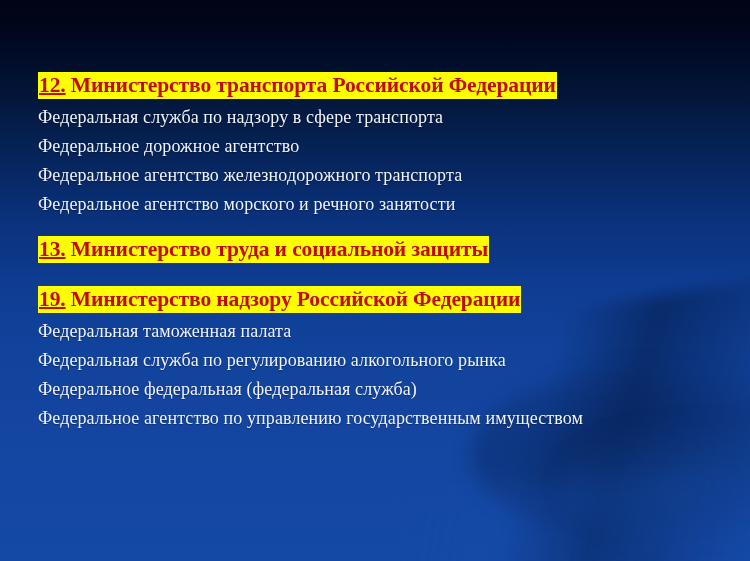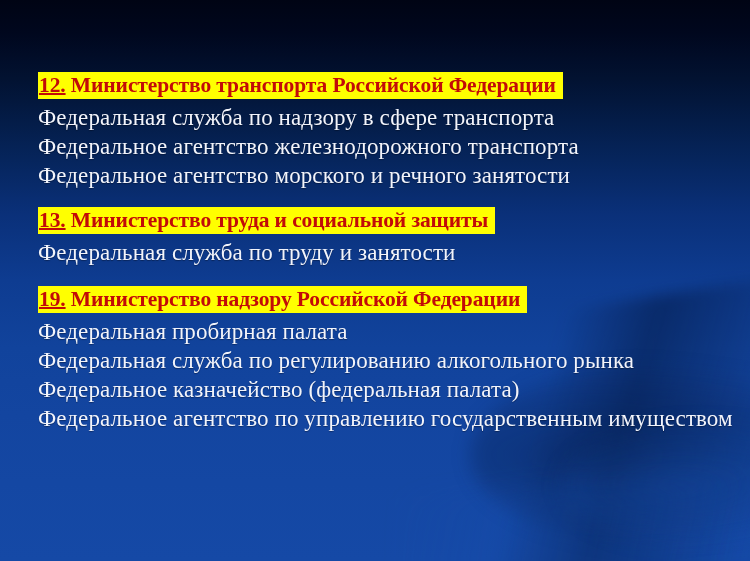--- a/index.html
+++ b/index.html
@@ -101,38 +101,38 @@
   .heading {
     margin: 0;
     font-size: 21.5px;
     font-weight: bold;
     line-height: 26px;
     letter-spacing: -0.1px;
     color: #c20b08;
   }
   .heading .hl {
     background: #ffff00;
-    padding: 1px 7px 2px 1px;
+    padding: 1px 1px 2px 1px;
     box-decoration-break: clone;
     margin-top: 9px;
     -webkit-box-decoration-break: clone;
   }
   .heading .num {
     text-decoration: underline;
     text-underline-offset: 1px;
   }
   .heading .under {
     text-decoration: underline;
     text-underline-offset: 1px;
   }
 
   
   .line {
     margin: 0;
-    font-size: 23px;
+    font-size: 18px;
     line-height: 29px;
     color: #f2f4fb;
     letter-spacing: 0.1px;
     text-shadow: 0 1px 1px rgba(0,0,8,0.35);
   }
 
   .gap-sm { height: 5px; }
   .gap-md { height: 17px; }
   .gap-lg { height: 19px; }
 </style>
@@ -145,37 +145,37 @@
   <div class="sheen sheen-b"></div>
   <div class="sheen sheen-c"></div>
   <div class="sheen sheen-d"></div>
 
   <div id="content">
 
     <div class="block">
       <p class="heading"><span class="hl"><span class="num">12.</span><span> Министерство транспорта Российской Федерации</span></span></p>
       <div class="gap-sm"></div>
       <p class="line">Федеральная служба по надзору в сфере транспорта</p>
+      <p class="line">Федеральное дорожное агентство</p>
       <p class="line">Федеральное агентство железнодорожного транспорта</p>
       <p class="line">Федеральное агентство морского и речного занятости</p>
     </div>
 
     <div class="gap-md"></div>
 
     <div class="block">
       <p class="heading"><span class="hl"><span class="num">13.</span><span> Министерство труда и социальной защиты</span></span><br></p>
       <div class="gap-sm"></div>
-      <p class="line">Федеральная служба по труду и занятости</p>
     </div>
 
     <div class="gap-lg"></div>
 
     <div class="block">
       <p class="heading"><span class="hl"><span class="num">19.</span><span> Министерство надзору Российской Федерации</span></span></p>
       <div class="gap-sm"></div>
-      <p class="line">Федеральная пробирная палата</p>
+      <p class="line">Федеральная таможенная палата</p>
       <p class="line">Федеральная служба по регулированию алкогольного рынка</p>
-      <p class="line">Федеральное казначейство (федеральная палата)</p>
+      <p class="line">Федеральное федеральная (федеральная служба)</p>
       <p class="line">Федеральное агентство по управлению государственным имуществом</p>
     </div>
 
   </div>
 </div>
 
 </body></html>

